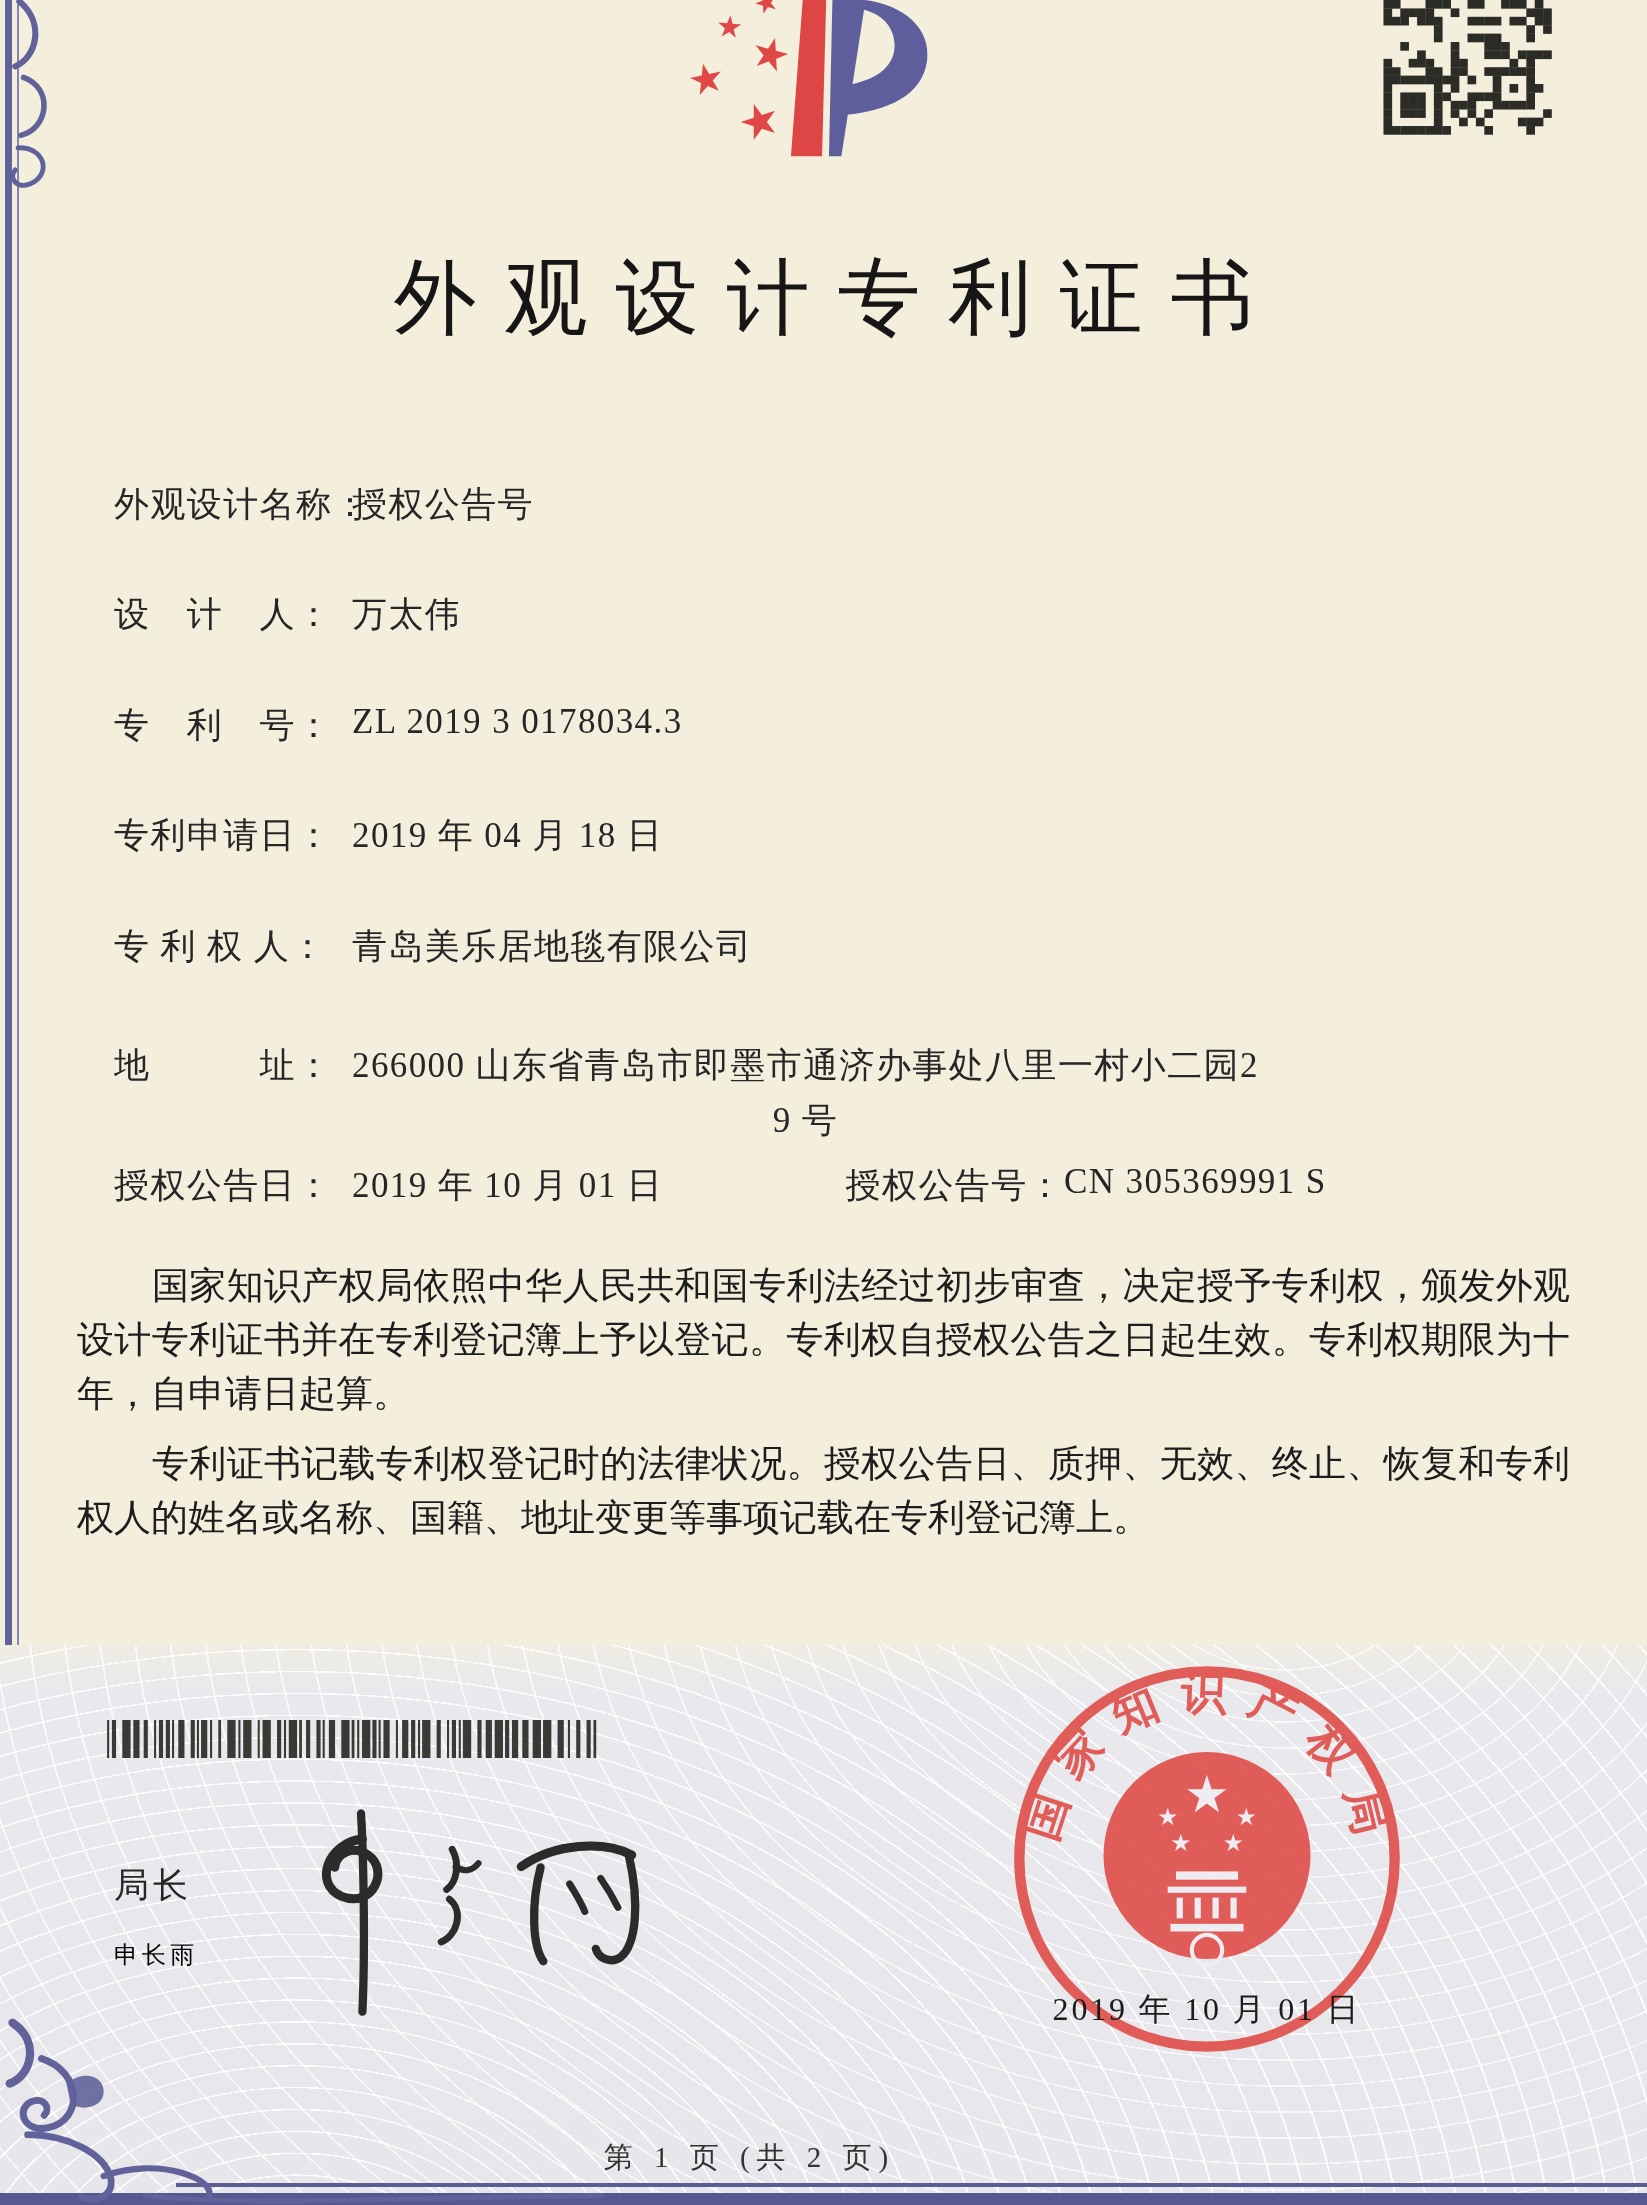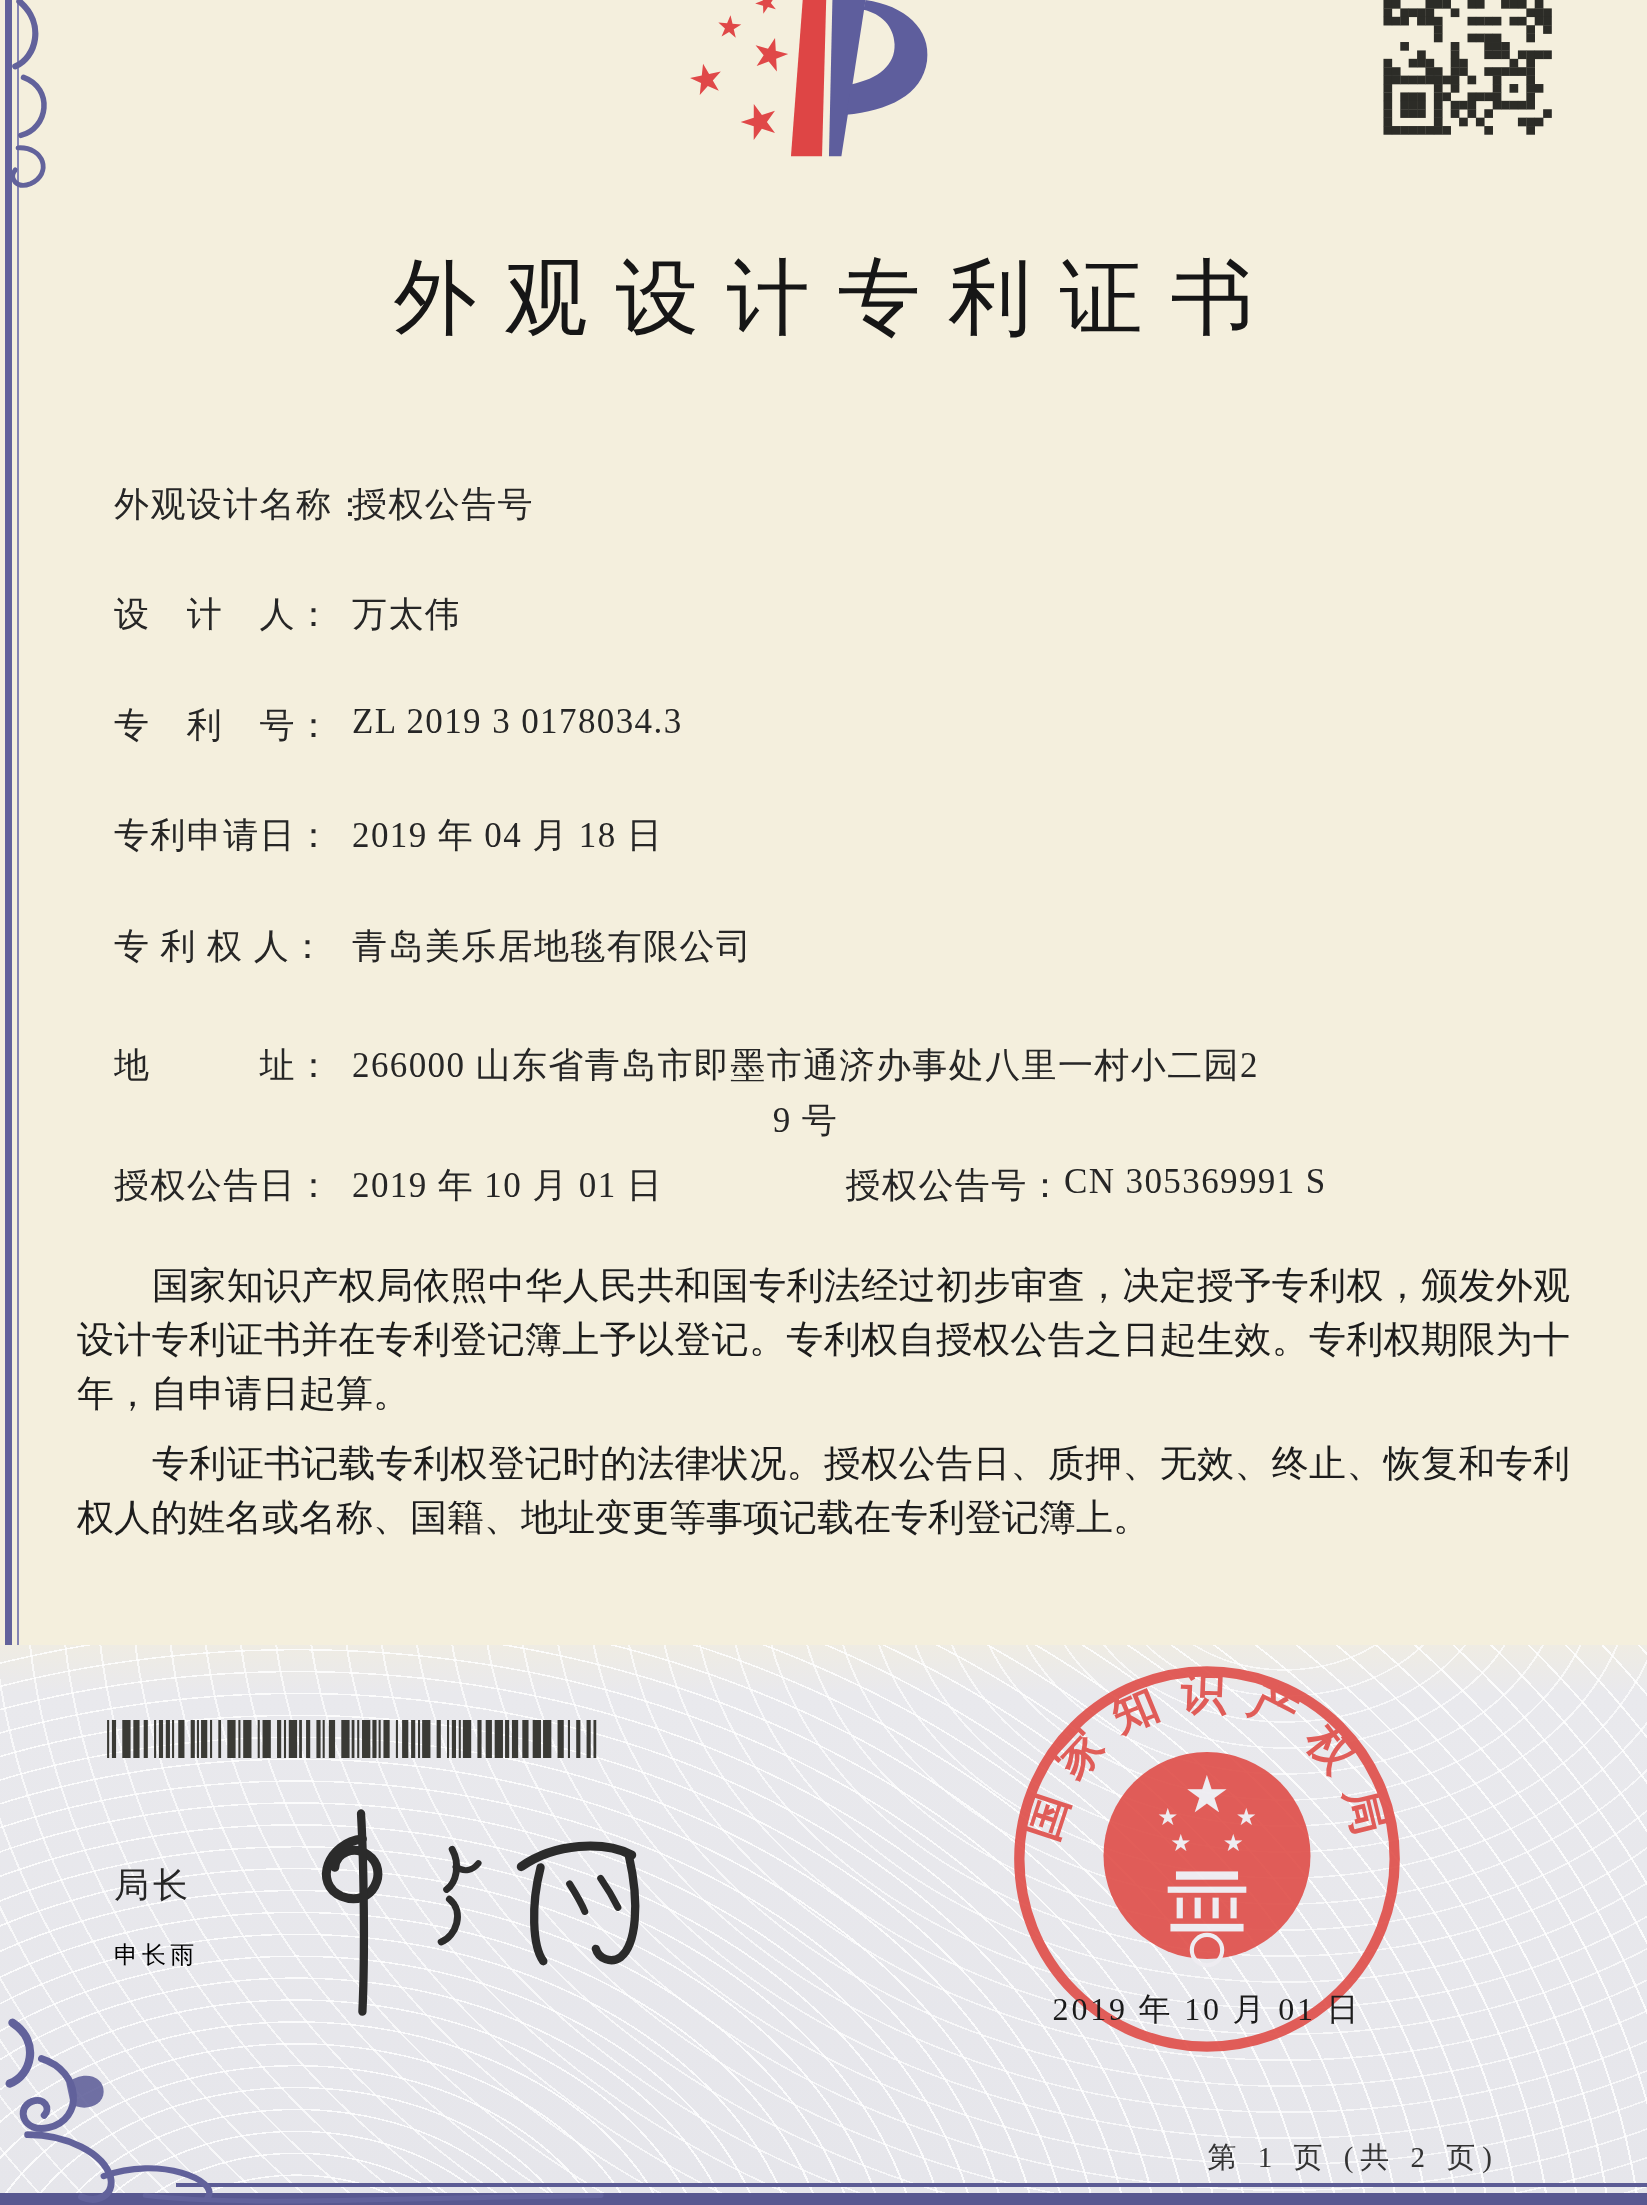--- a/index.html
+++ b/index.html
@@ -31,21 +31,21 @@
   .row .f-label{display:inline-block;width:238px;vertical-align:top;}
   .row .f-value{display:inline-block;vertical-align:top;}
   .row .pre{white-space:pre-line;line-height:55px;text-align:center;}
   .row .gazette{position:absolute;left:712px;top:0;text-align:right;}
   
   .paras{position:absolute;left:61px;top:1243px;width:1525px;font-size:37px;line-height:54px;text-align:justify;color:#1d1d1d;}
   .paras p{margin:16px;text-indent:75px;}
   
   .officer-title{position:absolute;left:114px;top:1862px;font-size:35px;letter-spacing:4.1px;color:#262626;text-align:center;}
   .officer-name{position:absolute;left:114px;top:1939px;font-size:24px;letter-spacing:4.1px;color:#000000;text-align:center;}
-  .footer{position:absolute;top:2138px;left:0;width:1499px;text-align:right;font-size:29px;letter-spacing:7px;color:#333;}
+  .footer{position:absolute;top:2138px;left:0;width:1499px;text-align:center;font-size:29px;letter-spacing:7px;color:#333;}
   .barcode{position:absolute;left:107px;top:1720px;width:499px;height:38px;}
   .qr{position:absolute;left:1383px;top:0;width:169px;height:135px;}
   .logo{position:absolute;left:677px;top:0;width:297px;height:166px;}
   .logo-star{position:absolute;color:#e04848;line-height:1;font-family:"DejaVu Sans",sans-serif;}
   .signature{position:absolute;left:245px;top:1801px;width:442px;height:228px;}
   .seal{position:absolute;left:1000px;top:1652px;width:414px;height:414px;opacity:.92;}
   .seal-date{position:absolute;left:1000px;top:1988px;width:414px;text-align:center;font-size:32px;letter-spacing:2.8px;color:#1b1b1b;}
   .ornament{position:absolute;}
 </style>
 </head>

